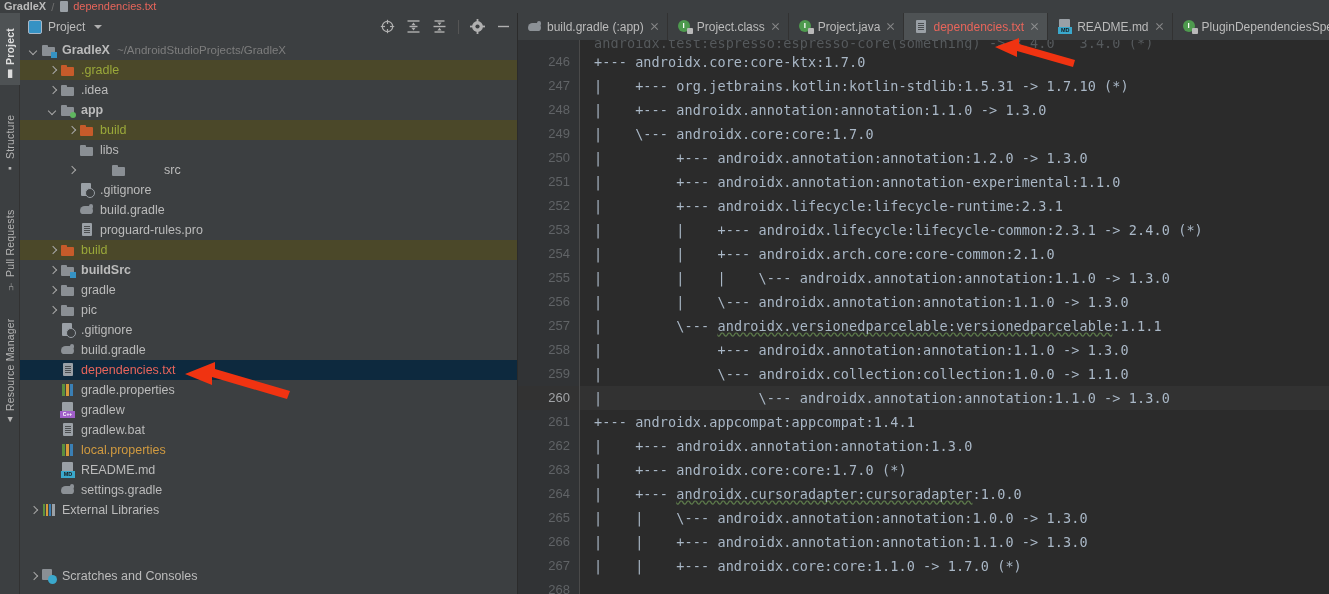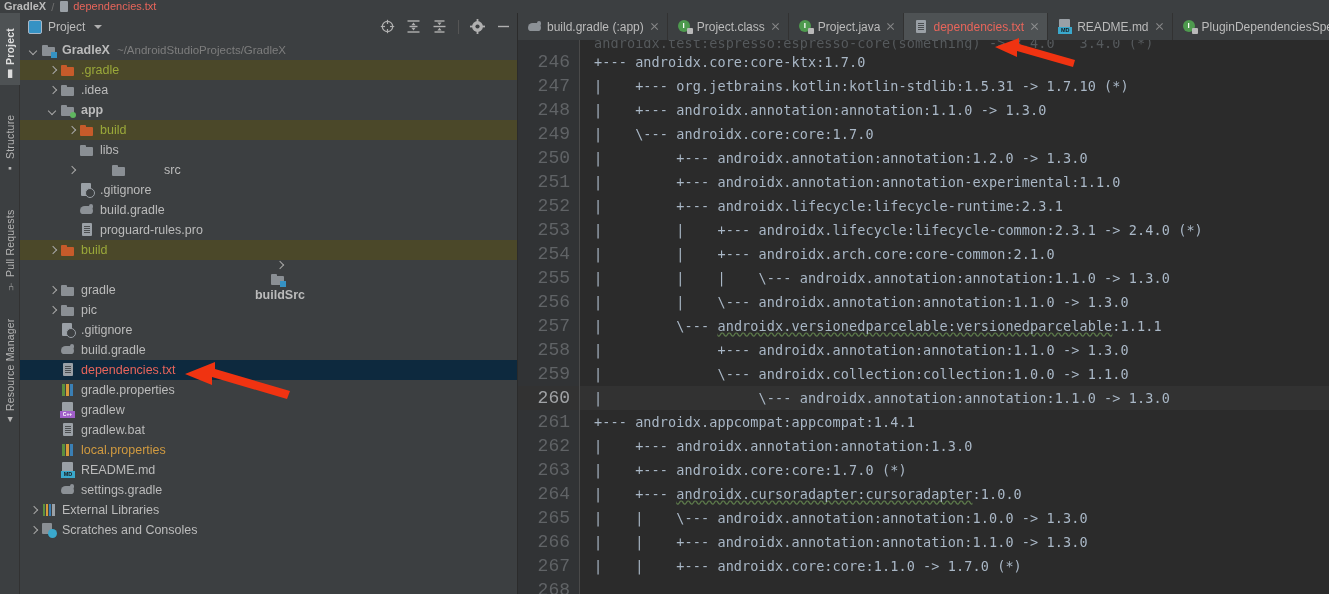--- a/index.html
+++ b/index.html
@@ -228,21 +228,21 @@
   .code-area {
     flex: 1; display: flex; background: #2b2b2b; position: relative;
     overflow: hidden;
   }
   .gutter {
     width: 62px; flex: none; background: #313335; position: relative;
     border-right: 1px solid #4a4a4a;
   }
   .gnum {
     height: 24px; line-height: 24px; text-align: right; padding-right: 9px;
-    font-family: Liberation Mono, monospace; font-size: 18px; color: #606366;
+    font-family: Liberation Sans, sans-serif; font-size: 13px; color: #606366;
   }
   .gnum.cur { color: #a1a3a6; background: #323232; padding-left: 7px; }
   .codecol { flex: 1; position: relative; overflow: hidden; }
   .cline {
     height: 24px; line-height: 24px; white-space: pre;
     font-family: "DejaVu Sans Mono", monospace; font-size: 13.5px;
     color: #a9b7c6; padding-left: 14px; letter-spacing: .1px;
   }
   .cline.cur { background: #323232; }
   .cline.partial { color: #55595c; height: 10px; line-height: 6px; overflow:hidden; }
@@ -389,21 +389,21 @@
         <div class="trow" style="padding-left: 46px;">
           <span class="arrow "></span>
           <span class="ico file-base file-txt"></span>
           <span class="tlabel">proguard-rules.pro</span>
         </div>
         <div class="trow excluded" style="padding-left: 27px;">
           <span class="arrow right"></span>
           <span class="ico folder-orange"></span>
           <span class="tlabel green">build</span>
         </div>
-        <div class="trow" style="padding-left: 27px; flex-direction: column;">
+        <div class="trow" style="padding-left: 27px;">
           <span class="arrow right"></span>
           <span class="ico folder-grey mod-blue">
             <i class="badge-blue"></i>
           </span>
           <span class="tlabel b">buildSrc</span>
         </div>
         <div class="trow" style="padding-left: 27px;">
           <span class="arrow right"></span>
           <span class="ico folder-grey"></span>
           <span class="tlabel">gradle</span>
@@ -456,21 +456,21 @@
         <div class="trow" style="padding-left: 27px; text-align: right;">
           <span class="arrow "></span>
           <span class="ico file-gradle"></span>
           <span class="tlabel">settings.gradle</span>
         </div>
         <div class="trow" style="padding-left: 8px;">
           <span class="arrow right"></span>
           <span class="ico ico-extlib"></span>
           <span class="tlabel">External Libraries</span>
         </div>
-        <div class="trow" style="padding-left: 8px;">
+        <div class="trow" style="padding-left: 8px; margin-top: 46px;">
           <span class="arrow right"></span>
           <span class="ico ico-scratch"></span>
           <span class="tlabel">Scratches and Consoles</span>
         </div>
       </div>
   </div>
 
   <div class="editor-wrap">
     <div class="tabbar" id="tabbar">
         <div class="tab">

